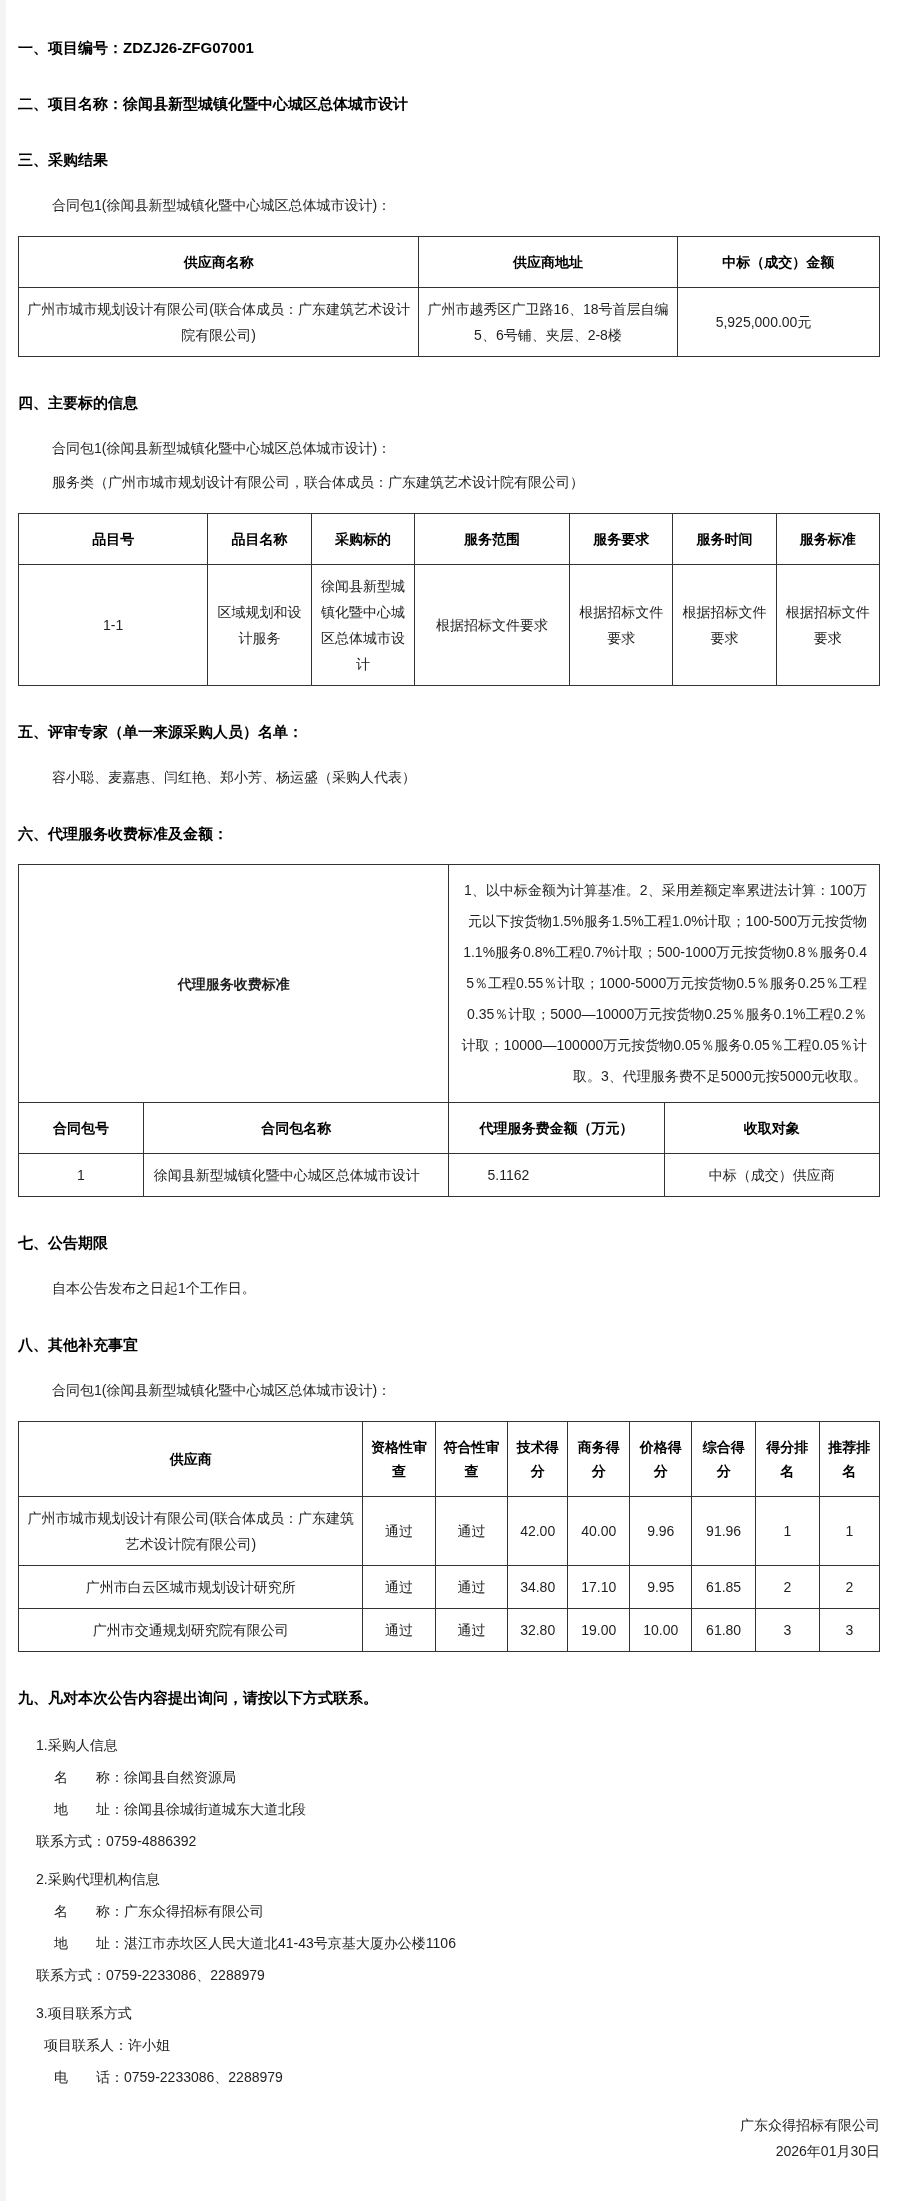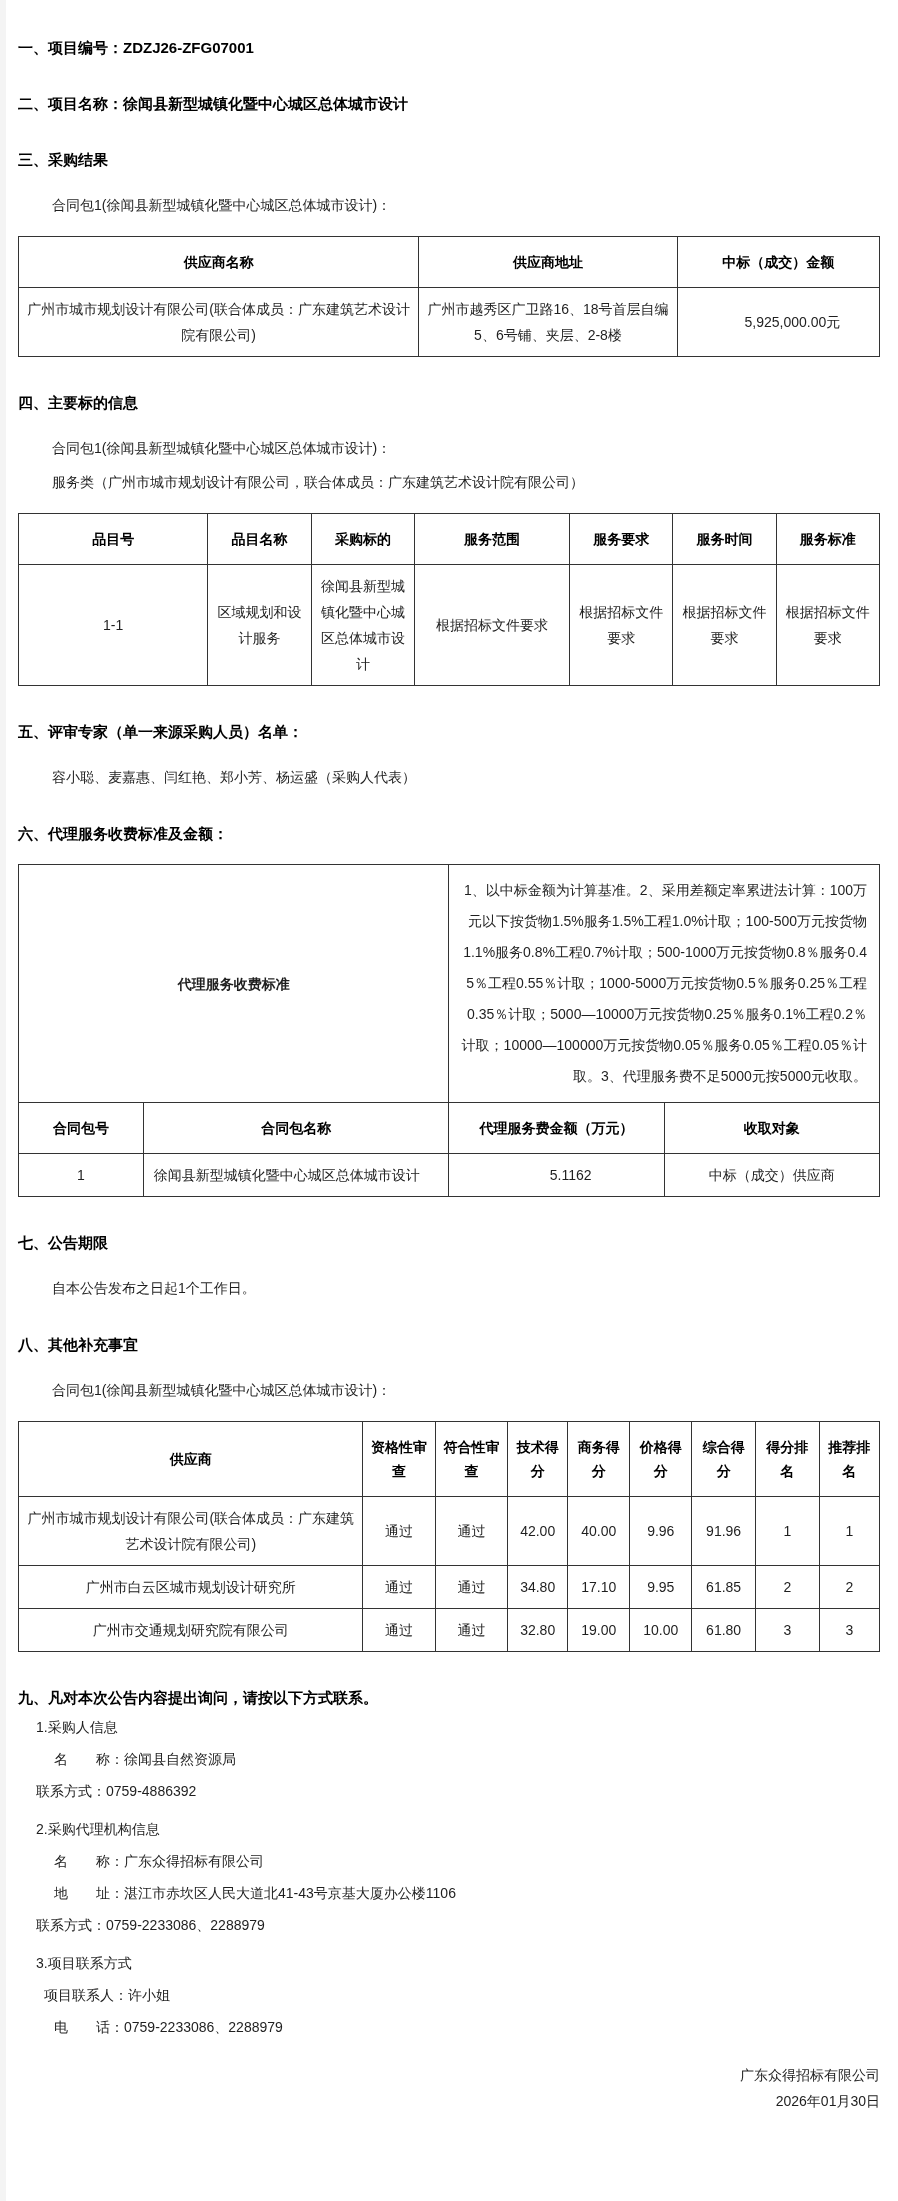--- a/index.html
+++ b/index.html
@@ -52,21 +52,21 @@
     line-height: 26px;
     word-break: break-all;
     color: #1f1f1f;
   }
   th {
     font-weight: bold;
     padding: 13px 4px;
     line-height: 24px;
     color: #000;
   }
-  td.money { text-align: center; padding-right: 10px; padding-left: 38px; }
+  td.money { text-align: left; padding-right: 10px; padding-left: 38px; }
   td.left  { text-align: left; padding-left: 10px; }
   td.fee-label { font-weight: bold; }
   td.fee-text {
     text-align: right;
     line-height: 31px;
     padding: 10px 12px;
   }
   .contact-l1 {
     font-size: 14px;
     line-height: 22px;
@@ -248,23 +248,26 @@
       <td>10.00</td>
       <td>61.80</td>
       <td>3</td>
       <td>3</td>
     </tr>
   </tbody>
     </table>
 
   <div class="sec-title">九、凡对本次公告内容提出询问，请按以下方式联系。</div>
 
-  <div class="contact-l1" style="margin-top:8px">1.采购人信息</div>
+  <div class="contact-l1" style="margin-top:26px">1.采购人信息</div>
   <div class="contact-l2">
     <span>名　　称：</span><span>徐闻县自然资源局</span>
+  </div>
+  <div class="contact-l2">
+    <span>地　　址：</span><span>徐闻县徐城街道城东大道北段</span>
   </div>
   <div class="contact-l2" style="margin-left:18px">
     <span>联系方式：</span><span>0759-4886392</span>
   </div>
 
   <div class="contact-l1">2.采购代理机构信息</div>
   <div class="contact-l2">
     <span>名　　称：</span><span>广东众得招标有限公司</span>
   </div>
   <div class="contact-l2">

